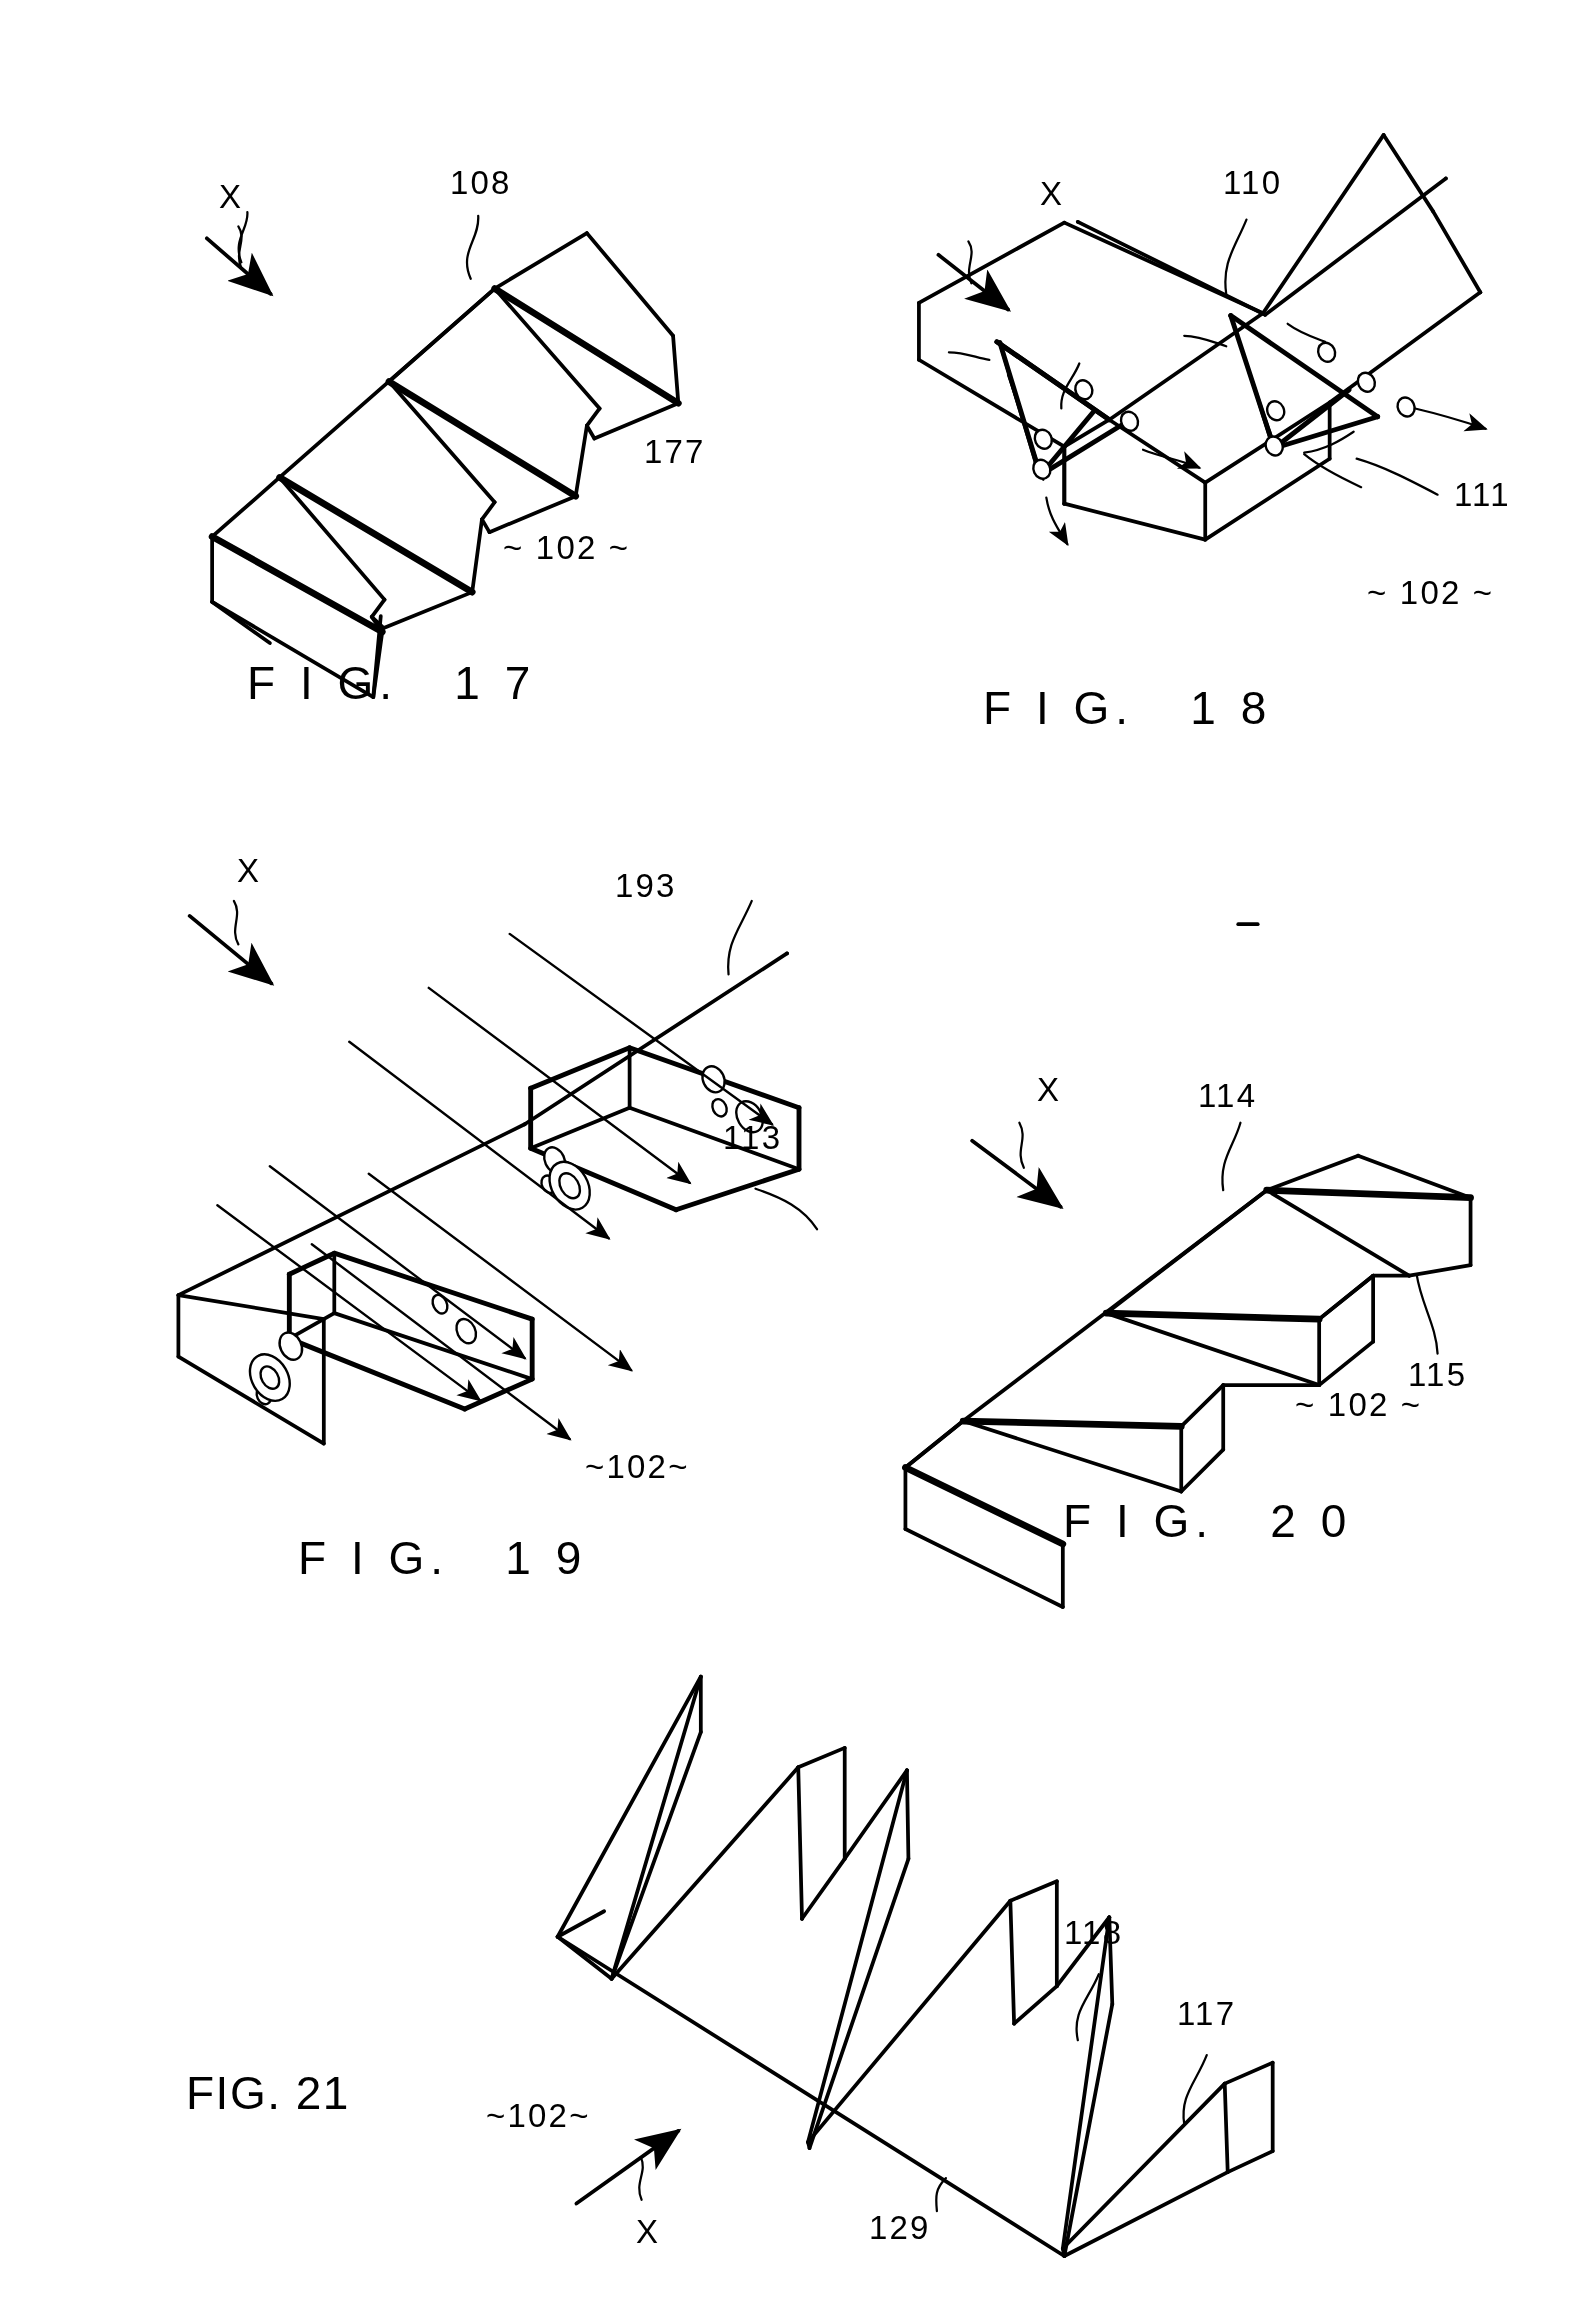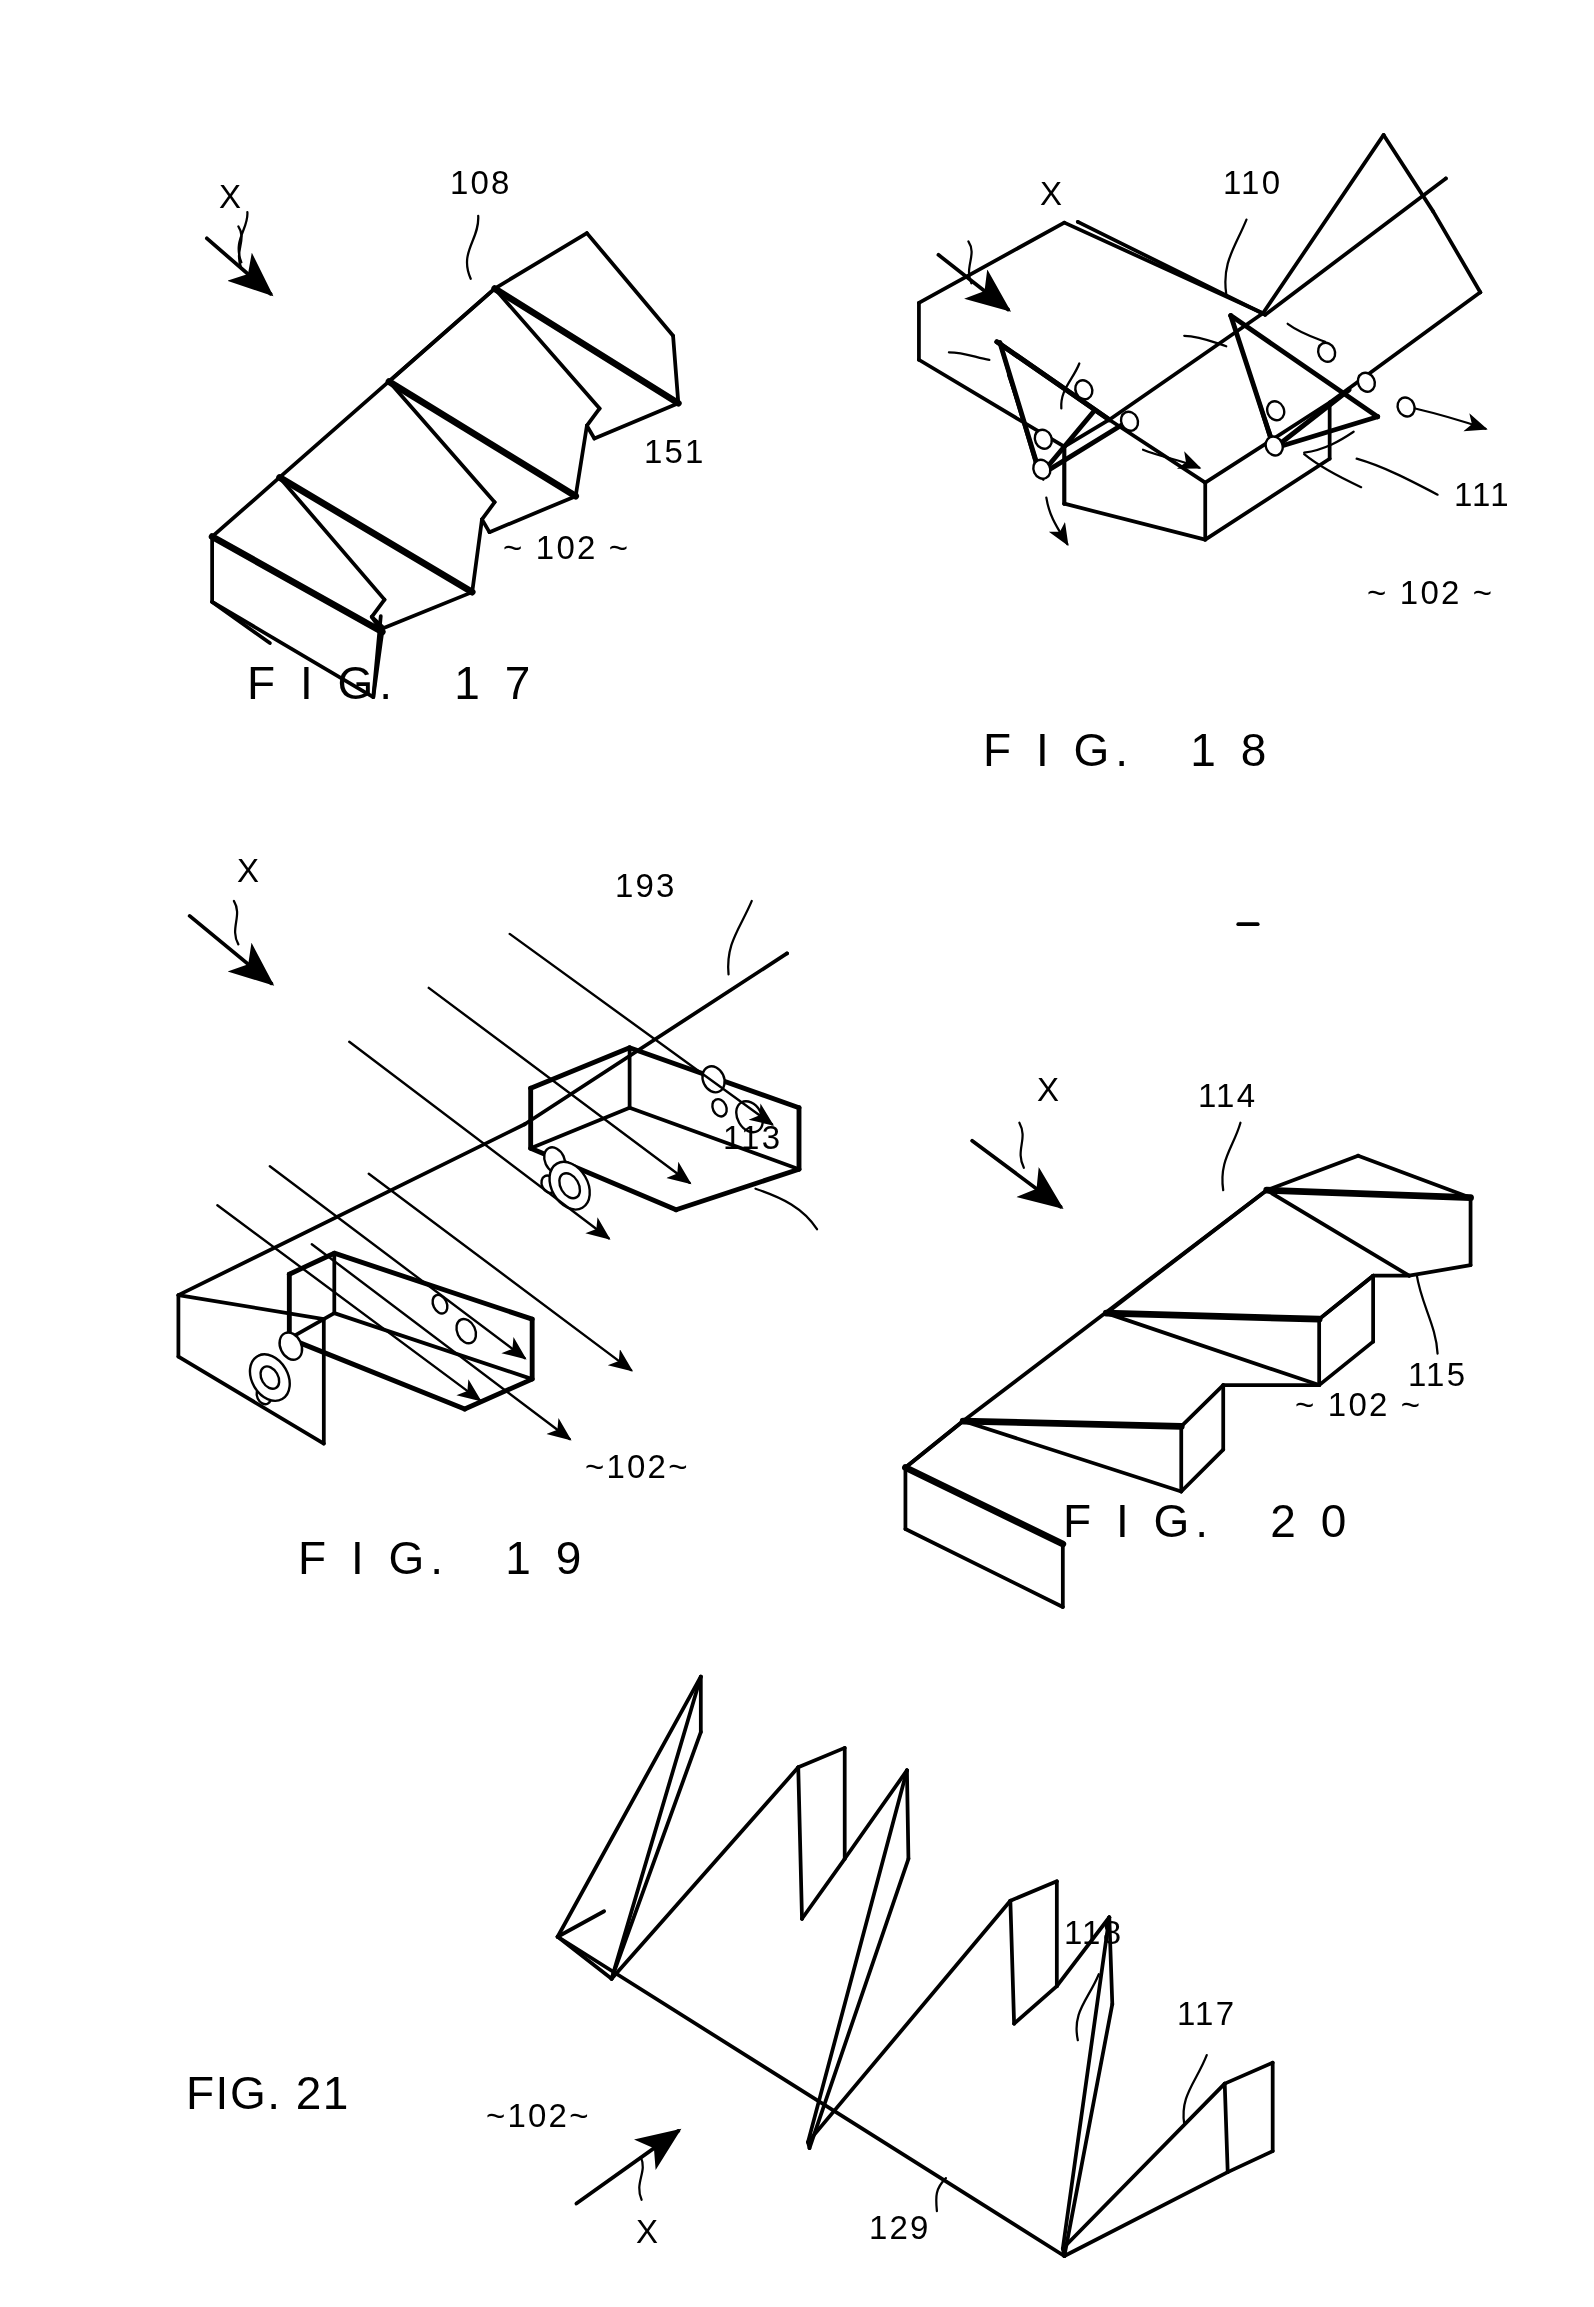--- a/index.html
+++ b/index.html
@@ -390,29 +390,29 @@
       <g>
         <path class="ln" d="M 769 2940 L 905 2843" marker-end="url(#arrowhead)"></path>
         <path class="lead" d="M 855 2878 C 864 2898 846 2912 856 2935"></path>
       </g>
     </g>
 
   </svg>
 
   <div class="lbl xlbl" style="left:219px; top:180px;">X</div>
   <div class="lbl num-ref" style="left:450px; top:166px;">108</div>
-  <div class="lbl num-ref" style="left:644px; top:435px;">151</div>
+  <div class="lbl num-ref" style="left:644px; top:435px;">177</div>
   <div class="lbl num-ref" style="left:503px; top:531px;">~ 102 ~</div>
   <div class="lbl caption" style="left:247px; top:660px;">F I G.   1 7</div>
 
   <div class="lbl xlbl" style="left:1040px; top:177px;">X</div>
   <div class="lbl num-ref" style="left:1223px; top:166px;">110</div>
   <div class="lbl num-ref" style="left:1454px; top:478px;">111</div>
   <div class="lbl num-ref" style="left:1367px; top:576px;">~ 102 ~</div>
-  <div class="lbl caption" style="left:983px; top:685px;margin-top:42px;">F I G.   1 8</div>
+  <div class="lbl caption" style="left:983px; top:685px;">F I G.   1 8</div>
 
   <div class="lbl xlbl" style="left:237px; top:854px;">X</div>
   <div class="lbl num-ref" style="left:615px; top:869px;">193</div>
   <div class="lbl num-ref" style="left:723px; top:1084px;margin-top:37px;">113</div>
   <div class="lbl num-ref" style="left:585px; top:1450px;">~102~</div>
   <div class="lbl caption" style="left:298px; top:1535px;">F I G.   1 9</div>
 
   <div class="lbl xlbl" style="left:1037px; top:1073px;">X</div>
   <div class="lbl num-ref" style="left:1198px; top:1079px;">114</div>
   <div class="lbl num-ref" style="left:1408px; top:1358px;">115</div>

